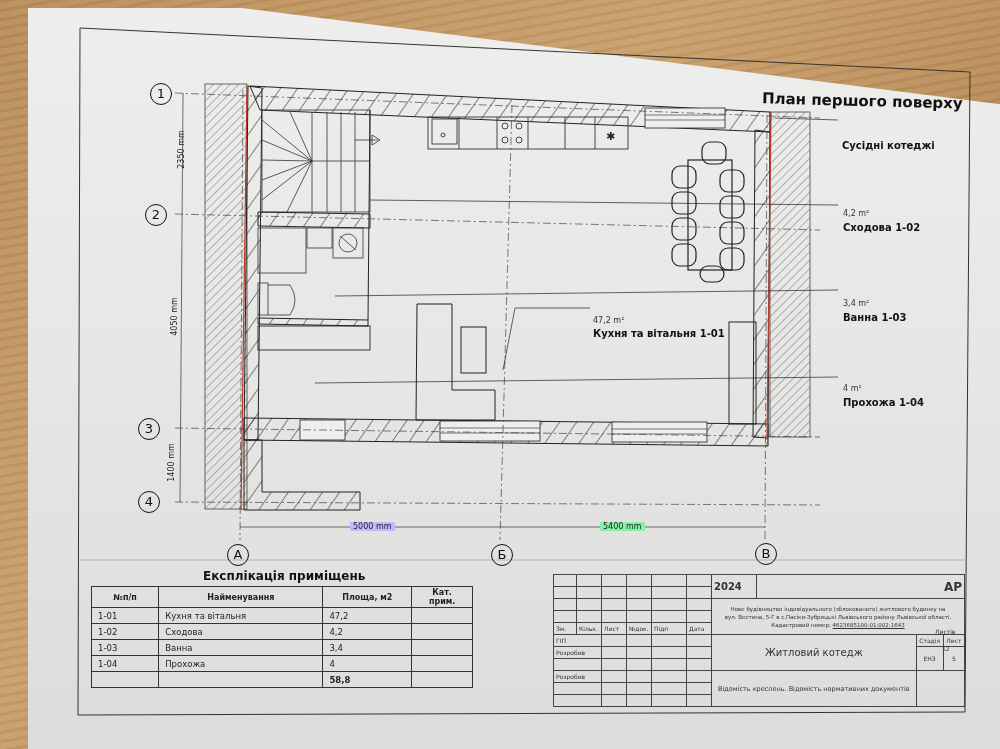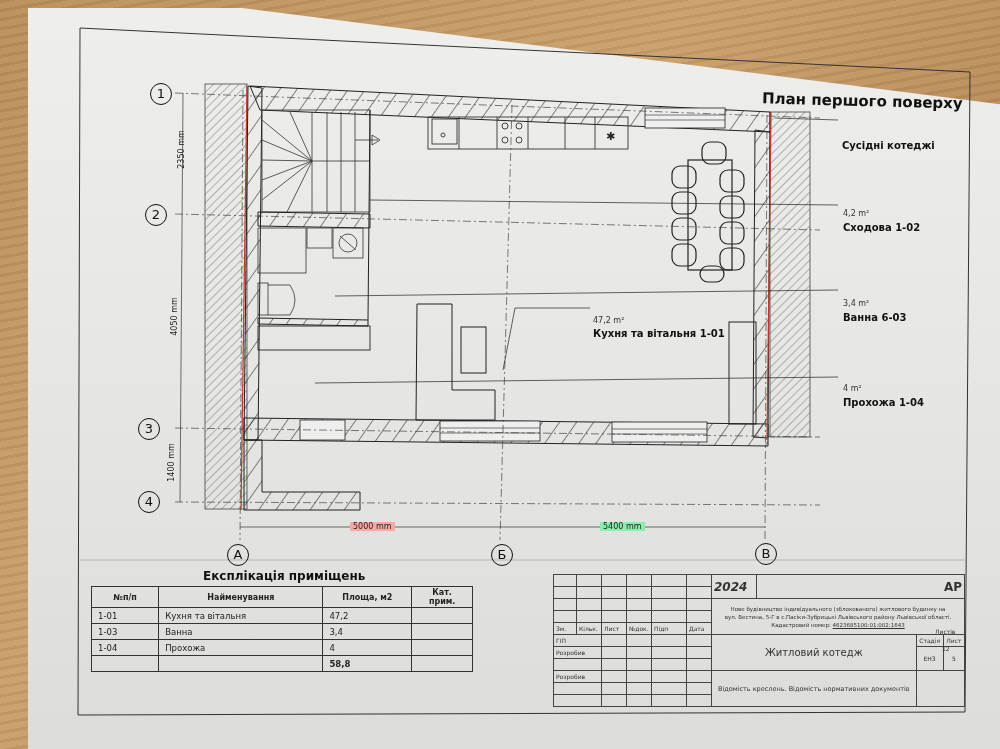--- a/index.html
+++ b/index.html
@@ -159,56 +159,62 @@
     <line x1="240" y1="527" x2="765" y2="527"></line>
   </g>
 </svg>
 
 <div class="txt title" style="left:762px;top:92px;transform:rotate(1.5deg);">План першого поверху</div>
 <div class="txt label-b" style="left:842px;top:115px;">Сусідні котеджі</div>
 
 <div class="txt label-b" style="left:843px;top:197px;">Сходова 1-02</div>
 <div class="txt label-s" style="left:843px;top:209px;">4,2 m²</div>
 
-<div class="txt label-b" style="left:843px;top:287px;">Ванна 6-03</div>
+<div class="txt label-b" style="left:843px;top:287px;">Ванна 1-03</div>
 <div class="txt label-s" style="left:843px;top:299px;">3,4 m²</div>
 
 <div class="txt label-b" style="left:593px;top:303px;">Кухня та вітальня 1-01</div>
 <div class="txt label-s" style="left:593px;top:316px;">47,2 m²</div>
 
 <div class="txt label-b" style="left:843px;top:372px;">Прохожа 1-04</div>
 <div class="txt label-s" style="left:843px;top:384px;">4 m²</div>
 
 <div class="axis" style="left:150px;top:83px;">1</div>
 <div class="axis" style="left:145px;top:204px;">2</div>
 <div class="axis" style="left:138px;top:418px;">3</div>
 <div class="axis" style="left:138px;top:491px;">4</div>
 <div class="axis" style="left:227px;top:544px;">А</div>
 <div class="axis" style="left:491px;top:544px;">Б</div>
 <div class="axis" style="left:755px;top:543px;">В</div>
 
 <div class="txt dim" style="left:162px;top:145px;transform:rotate(-90deg);">2350 mm</div>
 <div class="txt dim" style="left:155px;top:312px;transform:rotate(-90deg);">4050 mm</div>
 <div class="txt dim" style="left:152px;top:458px;transform:rotate(-90deg);">1400 mm</div>
-<div class="txt dim" style="left:350px;top:522px;background:#fca5a5;padding:0 3px;">5000 mm</div>
+<div class="txt dim" style="left:350px;top:522px;background:#c4b5fd;padding:0 3px;">5000 mm</div>
 <div class="txt dim" style="left:600px;top:522px;background:#86efac;padding:0 3px;">5400 mm</div>
 
 <div class="txt" style="left:203px;top:569px;font-weight:bold;font-size:12px;">Експлікація приміщень</div>
 <table class="expl" style="left:91px;top:586px;width:382px;">
   <tbody>
       <tr>
     <th style="width:58px;">№п/п</th>
     <th style="width:160px;">Найменування</th>
     <th style="width:80px;">Площа, м2</th>
     <th style="width:50px;">Кат. прим.</th>
   </tr>
   <tr>
     <td>1-01</td>
     <td>Кухня та вітальня</td>
     <td>47,2</td>
+    <td></td>
+  </tr>
+  <tr>
+    <td>1-02</td>
+    <td>Сходова</td>
+    <td>4,2</td>
     <td></td>
   </tr>
   <tr>
     <td>1-03</td>
     <td>Ванна</td>
     <td>3,4</td>
     <td></td>
   </tr>
   <tr>
     <td>1-04</td>
@@ -227,21 +233,21 @@
 
 <table class="stamp" style="left:553px;top:574px;width:412px;">
   <tbody>
       <tr>
     <td style="width:18px;"></td>
         <td style="width:20px;"></td>
         <td style="width:20px;"></td>
         <td style="width:20px;"></td>
         <td style="width:30px;"></td>
         <td style="width:20px;"></td>
-    <td style="font-weight:bold;font-size:12px;width:40px;font-style:italic;" rowspan="2">2024</td>
+    <td style="font-weight:bold;font-size:10px;width:40px;" rowspan="2">2024</td>
     <td colspan="3" rowspan="2" style="text-align:right;font-weight:bold;font-size:12px;">АР</td>
   </tr>
   <tr>
         <td></td>
         <td></td>
         <td></td>
         <td></td>
         <td></td>
         <td></td>
       </tr>

